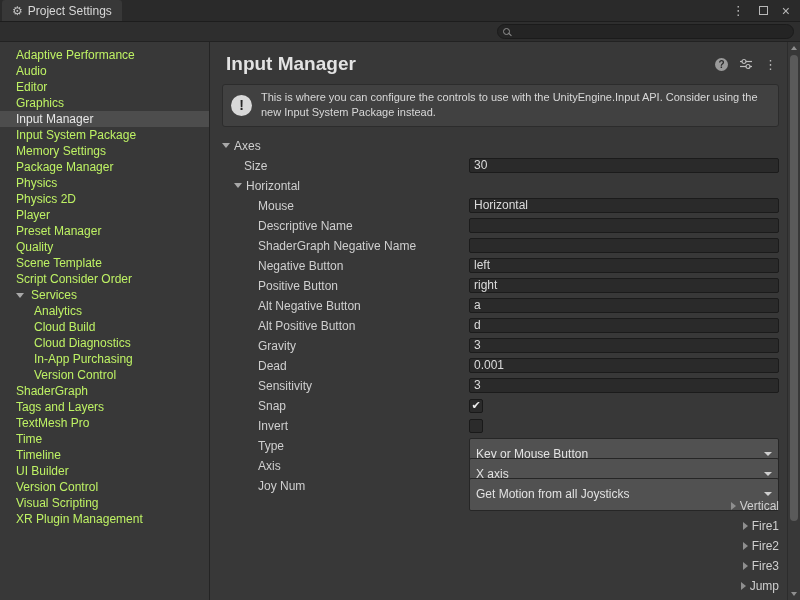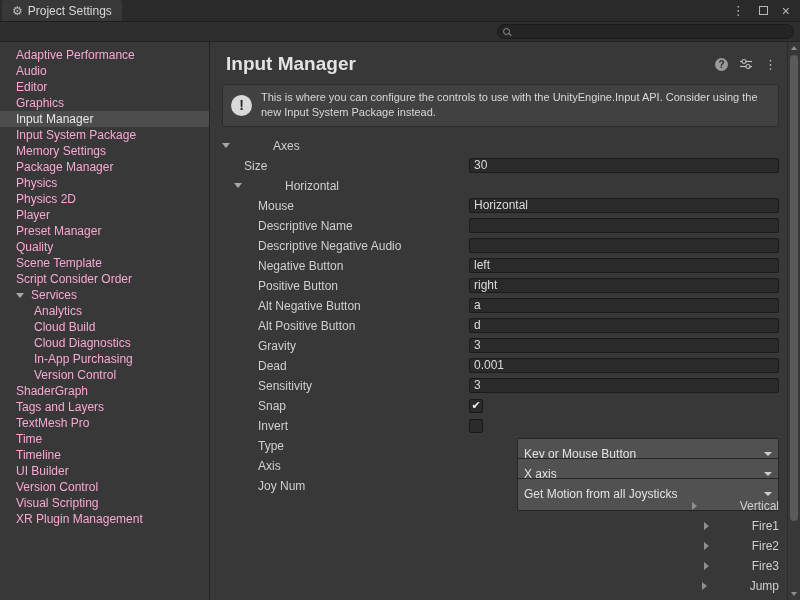--- a/index.html
+++ b/index.html
@@ -21,53 +21,53 @@
   .search { margin-left:auto; margin-right:6px; width:297px; height:15px; background:#242424; border:1px solid #1b1b1b; border-radius:8px; display:flex; align-items:center; padding:0 5px; }
   .mag { width:7px; height:7px; border:1px solid #8f8f8f; border-radius:50%; position:relative; margin-right:4px; flex:none; }
   .mag::after { content:""; position:absolute; width:4px; height:1px; background:#8f8f8f; transform:rotate(45deg); right:-3px; bottom:-1px; }
   .search input { flex:1; background:transparent; border:none; outline:none; color:#ddd; font-size:11px; min-width:0; }
 
   
   .content { display:flex; height:558px; }
 
   
   .sidebar { width:210px; flex:none; padding-top:5px; border-right:1px solid #242424; overflow:hidden; }
-  .side-item { height:16px; line-height:16px; font-size:12px; color:#f9a8d4; padding-left:16px; white-space:nowrap; cursor:pointer; }
+  .side-item { height:16px; line-height:16px; font-size:12px; color:#bef264; padding-left:16px; white-space:nowrap; cursor:pointer; }
   .side-item.selected { background:#4d4d4d; color:#e8e8e8; }
   .side-item.child { padding-left:34px; }
   .side-item.has-tri { display:flex; align-items:center; padding-left:16px;text-align:center; }
   .side-item.has-tri .lbl { margin-left:3px; }
 
   
   .main { flex:1; position:relative; margin-right:13px; overflow:hidden; }
   .main-header { display:flex; align-items:center; padding:11px 10px 4px 16px; }
   .main-title { font-size:19px; font-weight:bold; color:#e3e3e3; flex:1; }
   .hdr-icons { display:flex; align-items:center; gap:11px; color:#bdbdbd; }
   .help-icon { width:13px; height:13px; border-radius:50%; background:#9a9a9a; color:#2b2b2b; font-size:10px; font-weight:bold; display:flex; align-items:center; justify-content:center; cursor:pointer; }
   .preset-icon { cursor:pointer; display:flex; }
 
   .helpbox { margin:5px 8px 9px 12px; background:#414141; border:1px solid #2c2c2c; border-radius:3px; padding:5px 8px; display:flex; align-items:center; gap:9px; }
   .info-icon { width:21px; height:21px; border-radius:50%; background:#d9d9d9; color:#262626; font-weight:bold; font-size:14px; display:flex; align-items:center; justify-content:center; flex:none; }
   .help-text { font-size:11px; color:#d8d8d8; line-height:1.4; }
 
   
   .rows { font-size:12px; color:#cfcfcf; }
-  .row { height:20px; display:flex; align-items:center; position:relative; padding-right:8px;gap:39px; }
+  .row { height:20px; display:flex; align-items:center; position:relative; padding-right:8px; }
   .row .label { white-space:nowrap; }
   .pl1 { padding-left:12px; }   
   .pl2 { padding-left:34px; }   
   .pl2f { padding-left:24px; }  
   .pl2c { padding-left:28px;justify-content:flex-end; }  
   .pl3 { padding-left:48px; }   
 
   .tri-d { width:0; height:0; border-left:4px solid transparent; border-right:4px solid transparent; border-top:5px solid #a8a8a8; margin-right:4px; flex:none; }
   .tri-r { width:0; height:0; border-top:4px solid transparent; border-bottom:4px solid transparent; border-left:5px solid #8f8f8f; margin-right:4px; flex:none; }
 
   .tf { position:absolute; left:259px; right:8px; top:2px; height:15px; background:#2a2a2a; border:1px solid #1b1b1b; border-radius:2px; color:#dcdcdc; font-size:12px; padding:0 4px; font-family:inherit; outline:none; }
-  .dd { position:absolute; left:259px; right:8px; top:2px; height:33px; background:#515151; border:1px solid #262626; border-radius:2px; display:flex; align-items:center; padding:0 6px; color:#e2e2e2; font-size:12px; cursor:pointer;margin-left:48px; }
+  .dd { position:absolute; left:259px; right:8px; top:2px; height:33px; background:#515151; border:1px solid #262626; border-radius:2px; display:flex; align-items:center; padding:0 6px; color:#e2e2e2; font-size:12px; cursor:pointer; }
   .dd .arrow { margin-left:auto; width:0; height:0; border-left:4px solid transparent; border-right:4px solid transparent; border-top:4px solid #cfcfcf; }
   .cb { position:absolute; left:259px; top:3px; width:14px; height:14px; background:#2b2b2b; border:1px solid #191919; border-radius:2px; display:flex; align-items:center; justify-content:center; color:#eee; font-size:11px; line-height:1; cursor:pointer; }
 
   
   .scrollbar { position:absolute; right:0; top:42px; width:13px; height:558px; background:#383838; border-left:1px solid #2c2c2c; }
   .sb-arrow { position:absolute; left:0; right:0; height:12px; display:flex; align-items:center; justify-content:center; cursor:pointer; }
   .sb-up { top:0; }
   .sb-down { bottom:0; }
   .tri-up-s { width:0; height:0; border-left:3px solid transparent; border-right:3px solid transparent; border-bottom:4px solid #8f8f8f; }
   .tri-dn-s { width:0; height:0; border-left:3px solid transparent; border-right:3px solid transparent; border-top:4px solid #8f8f8f; }
@@ -179,21 +179,21 @@
           <span class="label pl3">Mouse</span>
           <input class="tf" value="Horizontal" style="">
         </div>
 
         <div class="row">
           <span class="label pl3">Descriptive Name</span>
           <input class="tf" value="" style="">
         </div>
 
         <div class="row">
-          <span class="label pl3">Descriptive Negative Audio</span>
+          <span class="label pl3">ShaderGraph Negative Name</span>
           <input class="tf" value="" style="">
         </div>
 
         <div class="row">
           <span class="label pl3">Negative Button</span>
           <input class="tf" value="left" style="">
         </div>
 
         <div class="row">
           <span class="label pl3">Positive Button</span>

